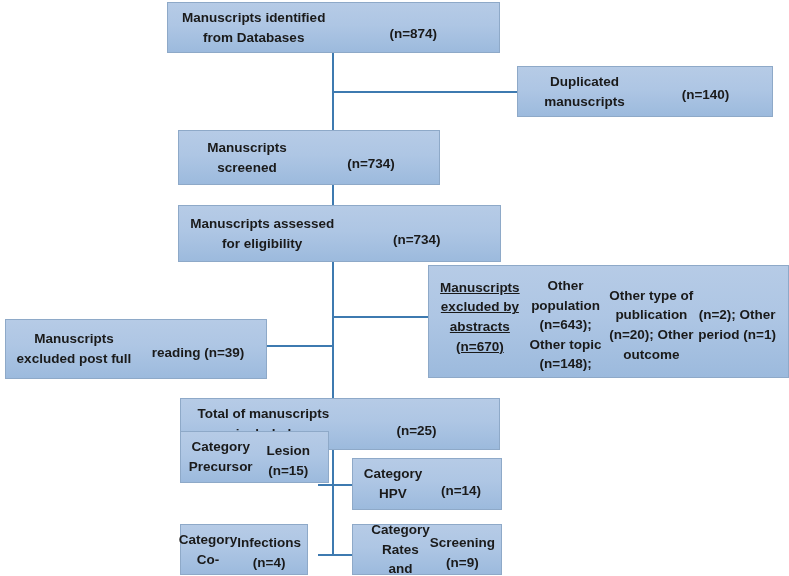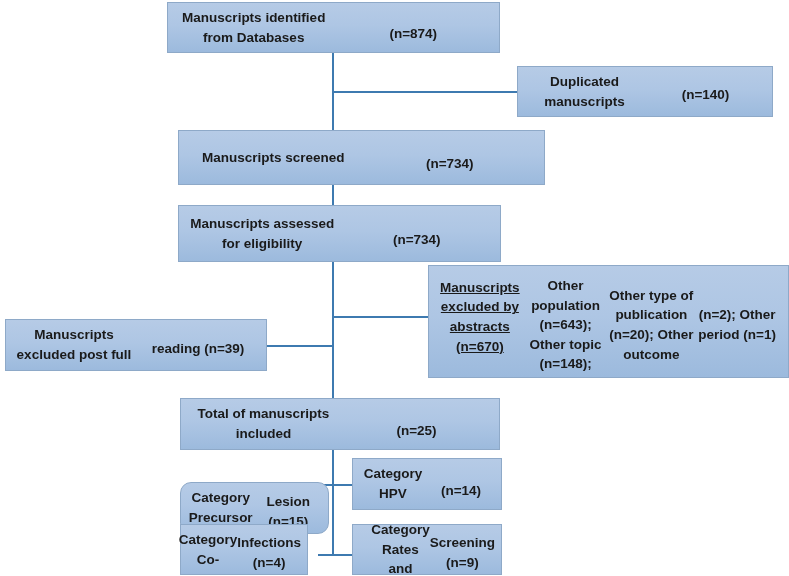--- a/index.html
+++ b/index.html
@@ -85,48 +85,48 @@
   <div class="node spaced" style="left:167px; top:2px; width:333px; height:51px;">
     <span class="ln">Manuscripts identified from Databases</span>
     <span class="ln">(n=874)</span>
   </div>
 
   <div class="node tight" style="left:517px; top:66px; width:256px; height:51px;">
     <span class="ln">Duplicated manuscripts</span>
     <span class="ln">(n=140)</span>
   </div>
 
-  <div class="node spaced" style="left:178px; top:130px; width:367px; height:55px;">
+  <div class="node spaced" style="left:178px; top:130px; width:262px; height:55px;">
     <span class="ln">Manuscripts screened</span>
     <span class="ln">(n=734)</span>
   </div>
 
   <div class="node spaced" style="left:178px; top:205px; width:323px; height:57px;">
     <span class="ln">Manuscripts assessed for eligibility</span>
     <span class="ln">(n=734)</span>
   </div>
 
   <div class="node tight" style="left:428px; top:265px; width:361px; height:113px; padding:6px 8px;">
     <span class="ln underline">Manuscripts excluded by abstracts (n=670)</span>
     <span class="ln">Other population (n=643); Other topic (n=148);</span>
     <span class="ln">Other type of publication (n=20); Other outcome</span>
     <span class="ln">(n=2); Other period (n=1)</span>
   </div>
 
-  <div class="node tight" style="left:5px; top:319px; width:262px; height:52px;">
+  <div class="node tight" style="left:5px; top:319px; width:262px; height:60px;">
     <span class="ln">Manuscripts excluded post full</span>
     <span class="ln">reading (n=39)</span>
   </div>
 
   <div class="node spaced" style="left:180px; top:398px; width:320px; height:52px;">
     <span class="ln">Total of manuscripts included</span>
     <span class="ln">(n=25)</span>
   </div>
 
-  <div class="node tight" style="left:180px; top:482px; width:149px; height:52px;border-radius:11px;">
+  <div class="node tight" style="left:180px; top:431px; width:149px; height:52px;">
     <span class="ln">Category Precursor</span>
     <span class="ln">Lesion (n=15)</span>
   </div>
 
   <div class="node spaced" style="left:352px; top:458px; width:150px; height:52px;">
     <span class="ln">Category HPV</span>
     <span class="ln">(n=14)</span>
   </div>
 
   <div class="node tight" style="left:180px; top:524px; width:128px; height:51px;">

